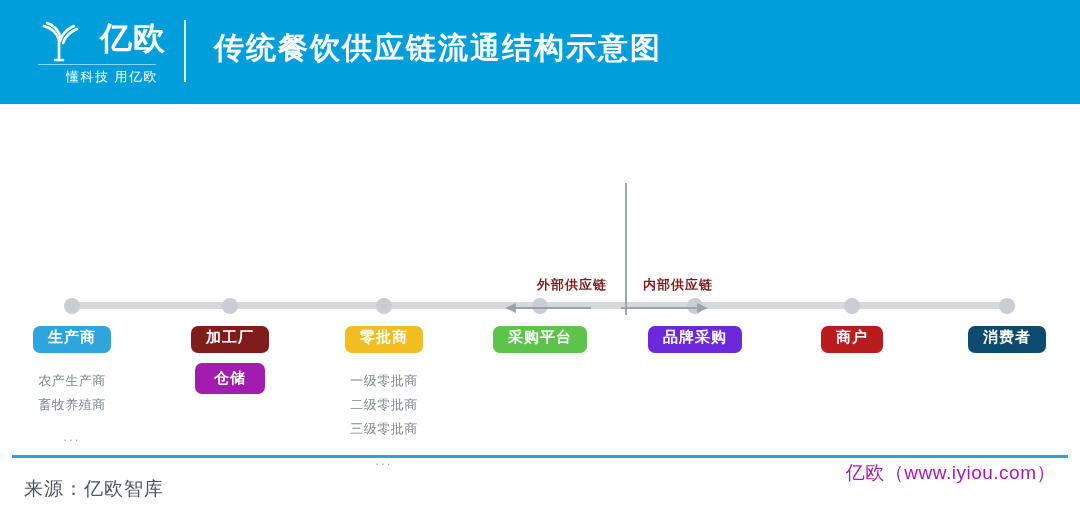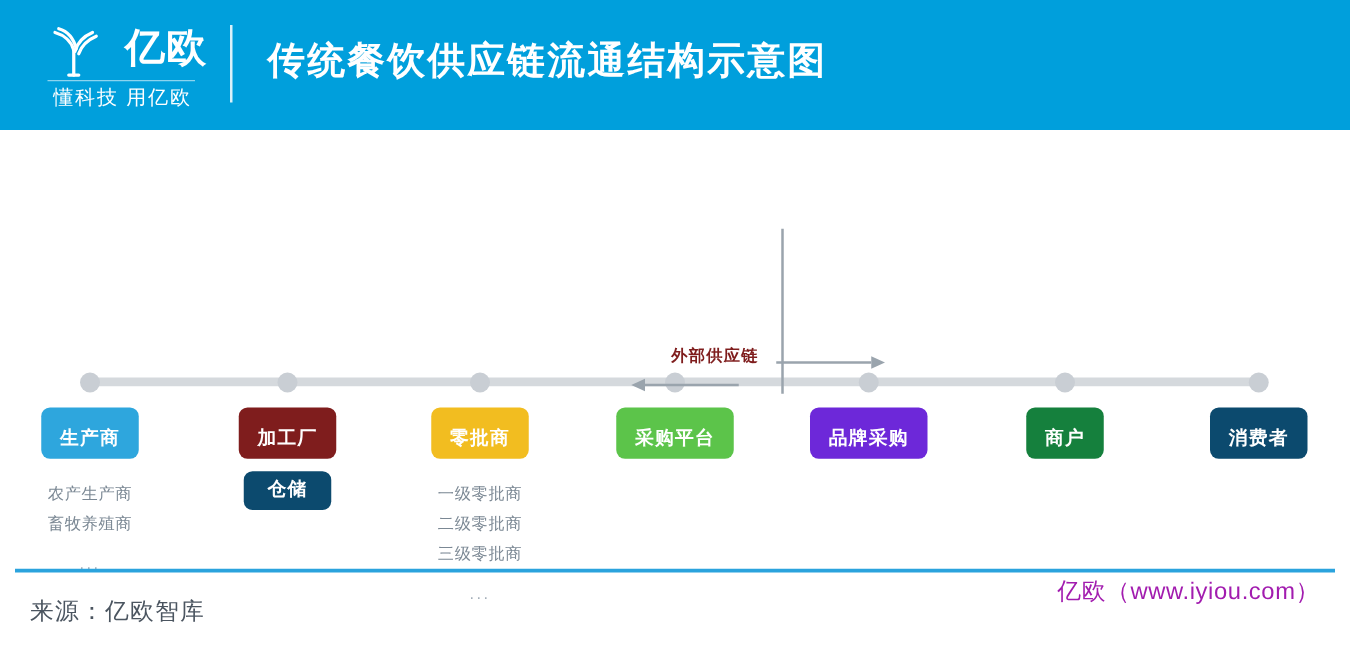--- a/index.html
+++ b/index.html
@@ -29,22 +29,22 @@
     position:absolute;left:44px;top:-2px;
     font-size:32px;font-weight:bold;color:#ffffff;
     letter-spacing:1px;line-height:44px;white-space:nowrap;margin-left:20px;
   }
   .logo-rule{
     position:absolute;left:2px;top:48px;width:118px;height:1px;
     background:rgba(255,255,255,.55);
   }
   .logo-tag{
     position:absolute;left:2px;top:52px;width:120px;
-    text-align:center;
-    font-size:16px;color:#ffffff;letter-spacing:1.5px;
+    text-align:right;
+    font-size:13px;color:#ffffff;letter-spacing:1.5px;
     white-space:nowrap;
   }
   .hdr-divider{
     position:absolute;left:184px;top:20px;width:2px;height:62px;
     background:rgba(255,255,255,.85);
   }
   .hdr-title{
     position:absolute;left:214px;top:28px;
     font-size:30px;font-weight:bold;color:#ffffff;
     letter-spacing:2px;white-space:nowrap;text-align:center;
@@ -68,21 +68,21 @@
   }
 
   .node{
     position:absolute;top:222px;
     transform:translateX(-50%);
     text-align:center;
     white-space:nowrap;
   }
   .chip{
     display:inline-block;
-    padding:16px 15px 7px 15px;
+    padding:2px 15px 7px 15px;
     border-radius:7px;
     font-size:15px;font-weight:bold;color:#ffffff;
     letter-spacing:1px;line-height:18px;
   }
   .chip2{
     display:inline-block;margin-top:10px;
     padding:6px 19px 7px 19px;
     border-radius:7px;
     font-size:15px;font-weight:bold;color:#ffffff;
     letter-spacing:1px;line-height:18px;
@@ -177,41 +177,42 @@
       <div class="axis-dot" style="left: 695px; background: rgb(201, 206, 212);"></div>
       <div class="axis-dot" style="left: 852px; background: rgb(201, 206, 212);"></div>
       <div class="axis-dot" style="left: 1007px; background: rgb(201, 206, 212);"></div>
     </div>
   <div id="nodes">
       <div class="node" style="left: 72px;"><div class="chip" style="background: rgb(46, 166, 221);">生产商</div><div class="sublist">
           <div>农产生产商</div>
           <div>畜牧养殖商</div>
           <div class="ell">...</div>
         </div></div>
-      <div class="node" style="left: 230px;"><div class="chip" style="background: #7f1d1d;">加工厂</div><div><div class="chip2" style="background: #0c4a6e;">仓储</div></div></div>
+      <div class="node" style="left: 230px;"><div class="chip" style="background: #7f1d1d;">加工厂</div><div><div class="chip2" style="background: #a21caf;">仓储</div></div></div>
       <div class="node" style="left: 384px;"><div class="chip" style="background: rgb(242, 189, 32);">零批商</div><div class="sublist">
           <div>一级零批商</div>
           <div>二级零批商</div>
           <div>三级零批商</div>
           <div class="ell">...</div>
         </div></div>
       <div class="node" style="left: 540px;"><div class="chip" style="background: rgb(92, 196, 74);">采购平台</div></div>
       <div class="node" style="left: 695px;"><div class="chip" style="background: #6d28d9;">品牌采购</div></div>
-      <div class="node" style="left: 852px;"><div class="chip" style="background: #15803d;">商户</div></div>
+      <div class="node" style="left: 852px;"><div class="chip" style="background: #b91c1c;">商户</div></div>
       <div class="node" style="left: 1007px;"><div class="chip" style="background: #0c4a6e;">消费者</div></div>
     </div>
   <div id="flows">
       <div class="flow" style="left: 572px;">
         <div class="flow-label">外部供应链</div>
         <div class="flow-arrow left">
           <div class="shaft"></div>
           <div class="head"></div>
         </div>
       </div>
       <div class="flow" style="left: 678px;">
+        <div class="flow-label">内部供应链</div>
         <div class="flow-arrow right">
           <div class="shaft"></div>
           <div class="head"></div>
         </div>
       </div>
     </div>
 </div>
 
 <div class="foot-rule"></div>
 <div class="foot-left">来源：亿欧智库</div>

